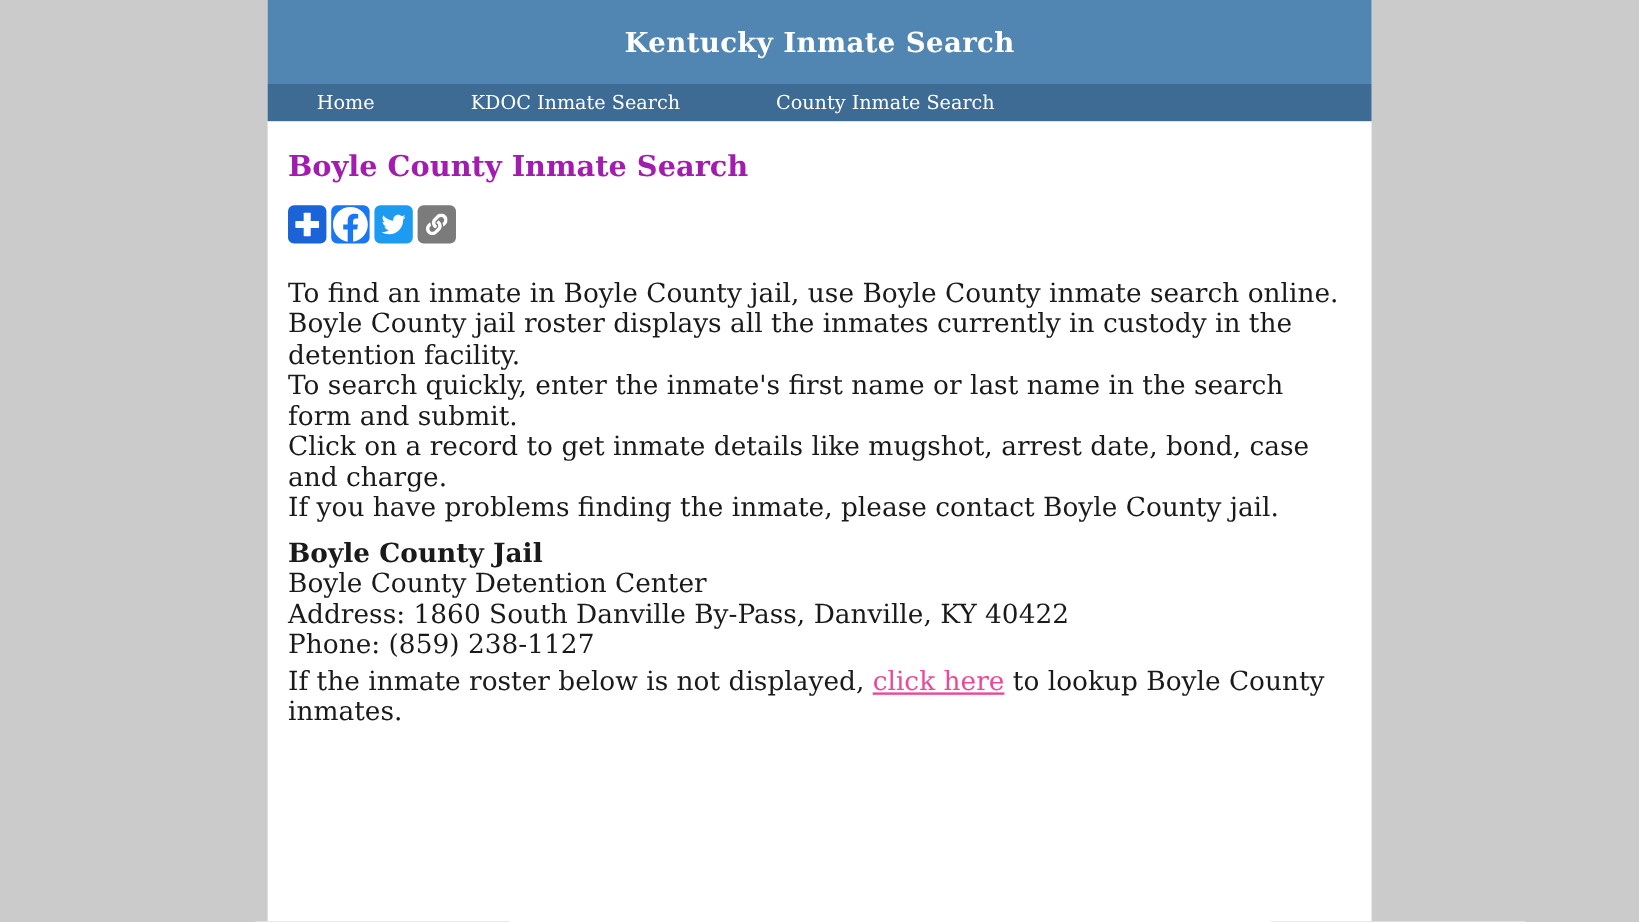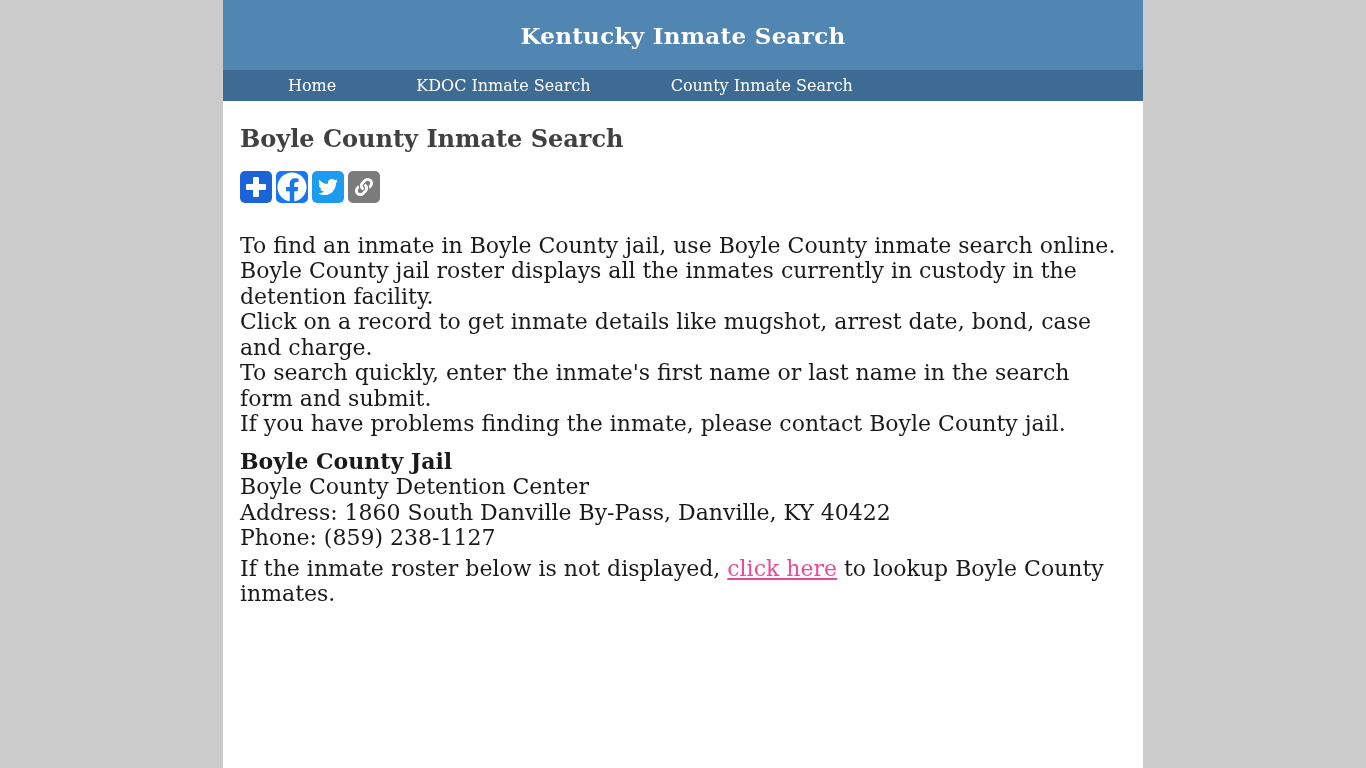--- a/index.html
+++ b/index.html
@@ -28,40 +28,40 @@
     color: #ffffff;
     font-size: 23px;
     font-weight: bold;
     letter-spacing: 0.3px;
   }
   .main-nav {
     height: 31px;
     background: #3e6b94;
     display: flex;
     align-items: center;
-    padding-left: 65px;
+    padding-left: 41px;
     column-gap: 80px;
   }
   .nav-link {
     color: #ffffff;
     font-size: 16px;
     text-decoration: none;
     cursor: pointer;
     white-space: nowrap;
   }
   .content {
     padding: 0 17px 40px 17px;
     color: #1a1a1a;
   }
   .page-heading {
     font-size: 24px;
     font-weight: bold;
     line-height: 1.2;
     margin: 24px 0 17px 0;
-    color: #404040;
+    color: #a21caf;
   }
   .share-row {
     display: flex;
     column-gap: 4px;
     margin: 0 0 2px 0;
   }
   .share-btn {
     width: 32px;
     height: 32px;
     border-radius: 5px;
@@ -134,22 +134,22 @@
           <svg width="18" height="18" viewBox="0 0 512 512" aria-hidden="true">
             <path d="M326.612 185.391c59.747 59.809 58.927 155.698.36 214.59-.11.12-.24.25-.36.37l-67.2 67.2c-59.27 59.27-155.699 59.262-214.96 0-59.27-59.26-59.27-155.7 0-214.96l37.106-37.106c9.84-9.84 26.786-3.3 27.294 10.606.648 17.722 3.826 35.527 9.69 52.721 1.986 5.822.567 12.262-3.783 16.612l-13.087 13.087c-28.026 28.026-28.905 73.66-1.155 101.96 28.024 28.579 74.086 28.749 102.325.51l67.2-67.19c28.191-28.191 28.073-73.757 0-101.83-3.701-3.694-7.429-6.564-10.341-8.569a16.037 16.037 0 0 1-6.947-12.606c-.396-10.567 3.348-21.456 11.698-29.806l21.054-21.055c5.521-5.521 14.182-6.199 20.584-1.731a152.482 152.482 0 0 1 20.522 17.197zM467.547 44.449c-59.261-59.262-155.69-59.27-214.96 0l-67.2 67.2c-.12.12-.25.25-.36.37-58.566 58.892-59.387 154.781.36 214.59a152.454 152.454 0 0 0 20.521 17.196c6.402 4.468 15.064 3.789 20.584-1.731l21.054-21.055c8.35-8.35 12.094-19.239 11.698-29.806a16.037 16.037 0 0 0-6.947-12.606c-2.912-2.005-6.64-4.875-10.341-8.569-28.073-28.073-28.191-73.639 0-101.83l67.2-67.19c28.239-28.239 74.3-28.069 102.325.51 27.75 28.3 26.872 73.934-1.155 101.96l-13.087 13.087c-4.35 4.35-5.769 10.79-3.783 16.612 5.864 17.194 9.042 34.999 9.69 52.721.509 13.906 17.454 20.446 27.294 10.606l37.106-37.106c59.271-59.259 59.271-155.699.001-214.959z"></path>
           </svg>
         </span>
       </button>
     </div>
 
     <div class="para para-intro">
       <div>To find an inmate in Boyle County jail, use Boyle County inmate search online.</div>
       <div>Boyle County jail roster displays all the inmates currently in custody in the detention facility.</div>
+      <div>To search quickly, enter the inmate's first name or last name in the search form and submit.</div>
       <div>Click on a record to get inmate details like mugshot, arrest date, bond, case and charge.</div>
-      <div>To search quickly, enter the inmate's first name or last name in the search form and submit.</div>
       <div>If you have problems finding the inmate, please contact Boyle County jail.</div>
     </div>
 
     <div class="para">
       <div class="jail-name">Boyle County Jail</div>
       <div>Boyle County Detention Center</div>
       <div>Address: 1860 South Danville By-Pass, Danville, KY 40422</div>
       <div>Phone: (859) 238-1127</div>
     </div>
 

